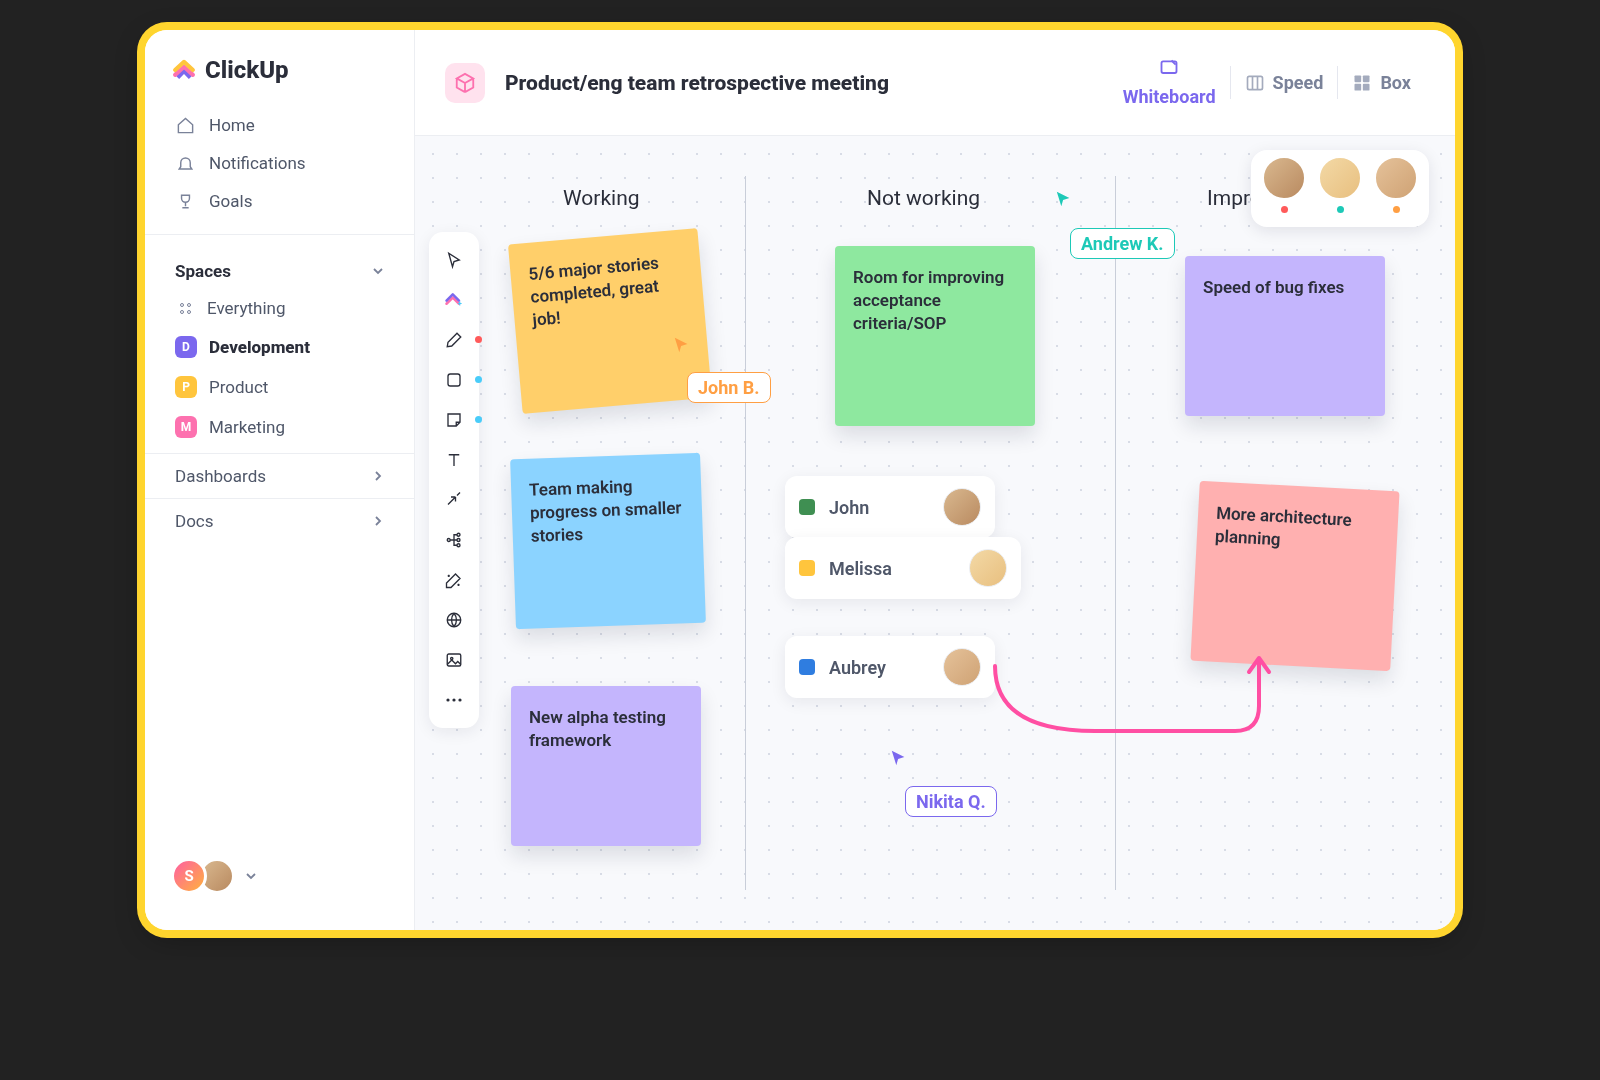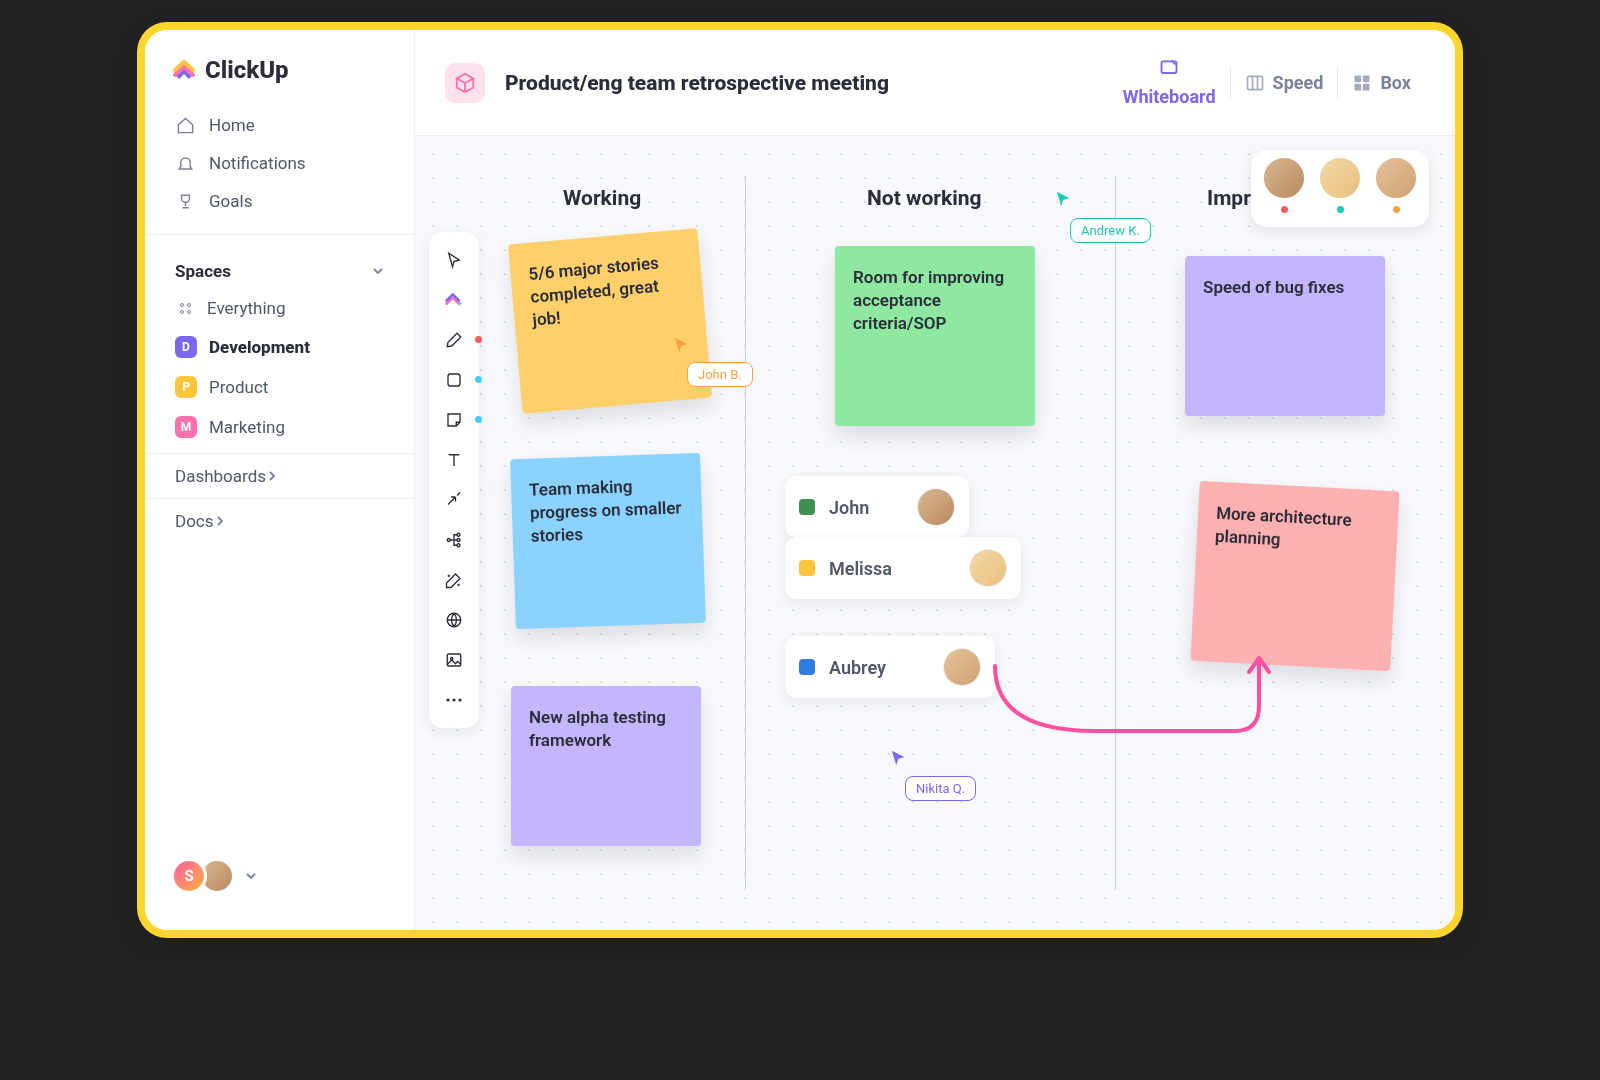--- a/index.html
+++ b/index.html
@@ -10,45 +10,45 @@
 .logo-mark{width:26px;height:26px;}
 .logo-text{font-weight:800;font-size:24px;color:#2b2e3a;}
 .nav{padding:0 16px 14px 16px;}
 .nav-item{display:flex;align-items:flex-end;gap:14px;padding:9px 14px;font-size:17px;color:#4f5769;border-radius:8px;cursor:pointer;}
 .nav-icon{width:20px;color:#7a8299;display:flex;justify-content:center;}
 .section{border-top:1px solid #eceef2;padding:18px 16px 6px 16px;}
 .section-header{display:flex;justify-content:space-between;align-items:center;padding:8px 14px;font-weight:700;font-size:17px;color:#2b2e3a;}
 .space-item{display:flex;align-items:center;gap:12px;padding:9px 14px;font-size:17px;color:#4f5769;border-radius:8px;cursor:pointer;}
 .space-badge{width:22px;height:22px;border-radius:6px;display:flex;align-items:center;justify-content:center;font-size:12px;font-weight:700;color:#fff;}
 .space-item.active{font-weight:800;color:#2b2e3a;}
-.collapse-row{display:flex;align-items:center;justify-content:flex-start;padding:12px 30px 12px 30px;font-size:17px;color:#4f5769;border-top:1px solid #eceef2;cursor:pointer;}
+.collapse-row{display:flex;align-items:center;justify-content:space-between;padding:12px 30px 12px 30px;font-size:17px;color:#4f5769;border-top:1px solid #eceef2;cursor:pointer;}
 .user-cluster{margin-top:auto;padding:20px 26px;display:flex;align-items:center;gap:4px;}
 .avatar{width:36px;height:36px;border-radius:50%;border:3px solid #fff;display:flex;align-items:center;justify-content:center;font-weight:700;color:#fff;font-size:15px;}
 .content{flex:1;display:flex;flex-direction:column;position:relative;overflow:hidden;}
 .topbar{display:flex;align-items:center;gap:20px;padding:22px 30px;border-bottom:1px solid #eceef2;background:#fff;z-index:4;}
 .title-icon{width:40px;height:40px;border-radius:10px;background:#ffe2ee;display:flex;align-items:center;justify-content:center;color:#fd71af;}
 .page-title{font-size:21px;font-weight:800;color:#2b2e3a;}
 .view-tabs{margin-left:auto;display:flex;align-items:center;}
 .tab{display:flex;align-items:center;gap:8px;font-size:18px;font-weight:700;color:#7a8299;padding:6px 14px;cursor:pointer;border-left:1px solid #e5e7ef;}
 .tab:first-child{border-left:none;flex-direction:column;}
 .tab.active{color:#7b68ee;}
 .tab .t-icon{width:20px;height:20px;display:flex;align-items:center;justify-content:center;}
 .canvas-wrap{flex:1;position:relative;background:#f8f9fc;overflow:hidden;}
 .dots{position:absolute;inset:0;background-image:radial-gradient(#d8dce6 1.4px, transparent 1.4px);background-size:24px 24px;background-position:6px 6px;}
 .toolbar{position:absolute;left:14px;top:96px;width:50px;background:#fff;border-radius:14px;box-shadow:0 4px 16px rgba(20,24,50,0.08);padding:10px 0;display:flex;flex-direction:column;align-items:center;gap:4px;z-index:6;}
 .tool{width:36px;height:36px;display:flex;align-items:center;justify-content:center;color:#4f5769;border-radius:8px;cursor:pointer;position:relative;}
 .tool-dot{position:absolute;right:-10px;top:14px;width:7px;height:7px;border-radius:50%;}
 .vline{position:absolute;top:40px;bottom:40px;width:1px;background:#c9ced9;}
-.col-title{position:absolute;font-size:21px;font-weight:700;color:#2b2e3a;}
+.col-title{position:absolute;font-size:21px;font-weight:400;color:#2b2e3a;}
 .sticky{position:absolute;width:190px;height:170px;padding:20px 18px;font-size:17px;font-weight:600;line-height:1.35;color:#2b2e3a;border-radius:4px;box-shadow:0 10px 20px rgba(20,24,50,0.12);}
 .card{position:absolute;background:#fff;border-radius:12px;box-shadow:0 4px 16px rgba(20,24,50,0.08);height:62px;padding:0 14px;display:flex;align-items:center;gap:14px;}
 .card .sq{width:16px;height:16px;border-radius:4px;}
 .card .nm{font-size:18px;color:#4f5769;font-weight:600;}
 .card .ph{width:38px;height:38px;border-radius:50%;margin-left:auto;border:1px solid #eceef2;}
-.cursor-tag{position:absolute;font-size:13px;font-weight:400;padding:4px 10px;border:1.5px solid;border-radius:8px;background:#fff;z-index:7;}
+.cursor-tag{position:absolute;font-size:18px;font-weight:700;padding:4px 10px;border:1.5px solid;border-radius:8px;background:#fff;z-index:7;margin-top:10px;}
 .mini-cursor{position:absolute;width:18px;height:18px;z-index:7;}
 .presence{position:absolute;right:26px;top:14px;background:#fff;border-radius:16px;padding:6px 10px 14px 10px;box-shadow:0 4px 16px rgba(20,24,50,0.1);display:flex;gap:10px;z-index:8;}
 .presence .p{width:46px;display:flex;flex-direction:column;align-items:center;gap:6px;}
 .presence .pc{width:44px;height:44px;border-radius:50%;border:2px solid #fff;}
 .presence .pd{width:7px;height:7px;border-radius:50%;}
 .arrow-svg{position:absolute;overflow:visible;}
 .chev{width:12px;height:12px;}
 .everything-dots{display:grid;grid-template-columns:repeat(2,4px);grid-gap:3px;}
 .everything-dots span{width:4px;height:4px;border:1.2px solid #7a8299;border-radius:50%;}
 </style>
@@ -289,21 +289,21 @@
             <div class="pd" style="background:#ff9f43"></div>
           </div>
       </div>
 
       <div class="sticky" style="left:100px;top:100px;background:#ffcf6a;transform:rotate(-5deg)">5/6 major stories completed, great job!</div>
       <div class="sticky" style="left:98px;top:320px;background:#8bd3ff;transform:rotate(-2deg)">Team making progress on smaller stories</div>
       <div class="sticky" style="left:420px;top:110px;background:#8ee89f;width:200px;height:180px">Room for improving acceptance criteria/SOP</div>
 
       <div class="sticky" style="left:96px;top:550px;background:#c4b5fd;height:160px">New alpha testing framework</div>
 
-      <div class="card" style="left:370px;top:340px;width:184px">
+      <div class="card" style="left:370px;top:340px;width:210px">
         <span class="sq" style="background:#3f8f52"></span>
         <span class="nm">John</span>
         <span class="ph" style="background:linear-gradient(135deg,#d9b88f,#b98a60)"></span>
       </div>
       <div class="card" style="left:370px;top:401px;width:236px">
         <span class="sq" style="background:#ffc53d"></span>
         <span class="nm">Melissa</span>
         <span class="ph" style="background:linear-gradient(135deg,#f3d9a6,#e8bf7f)"></span>
       </div>
       <div class="card" style="left:370px;top:500px;width:210px">

